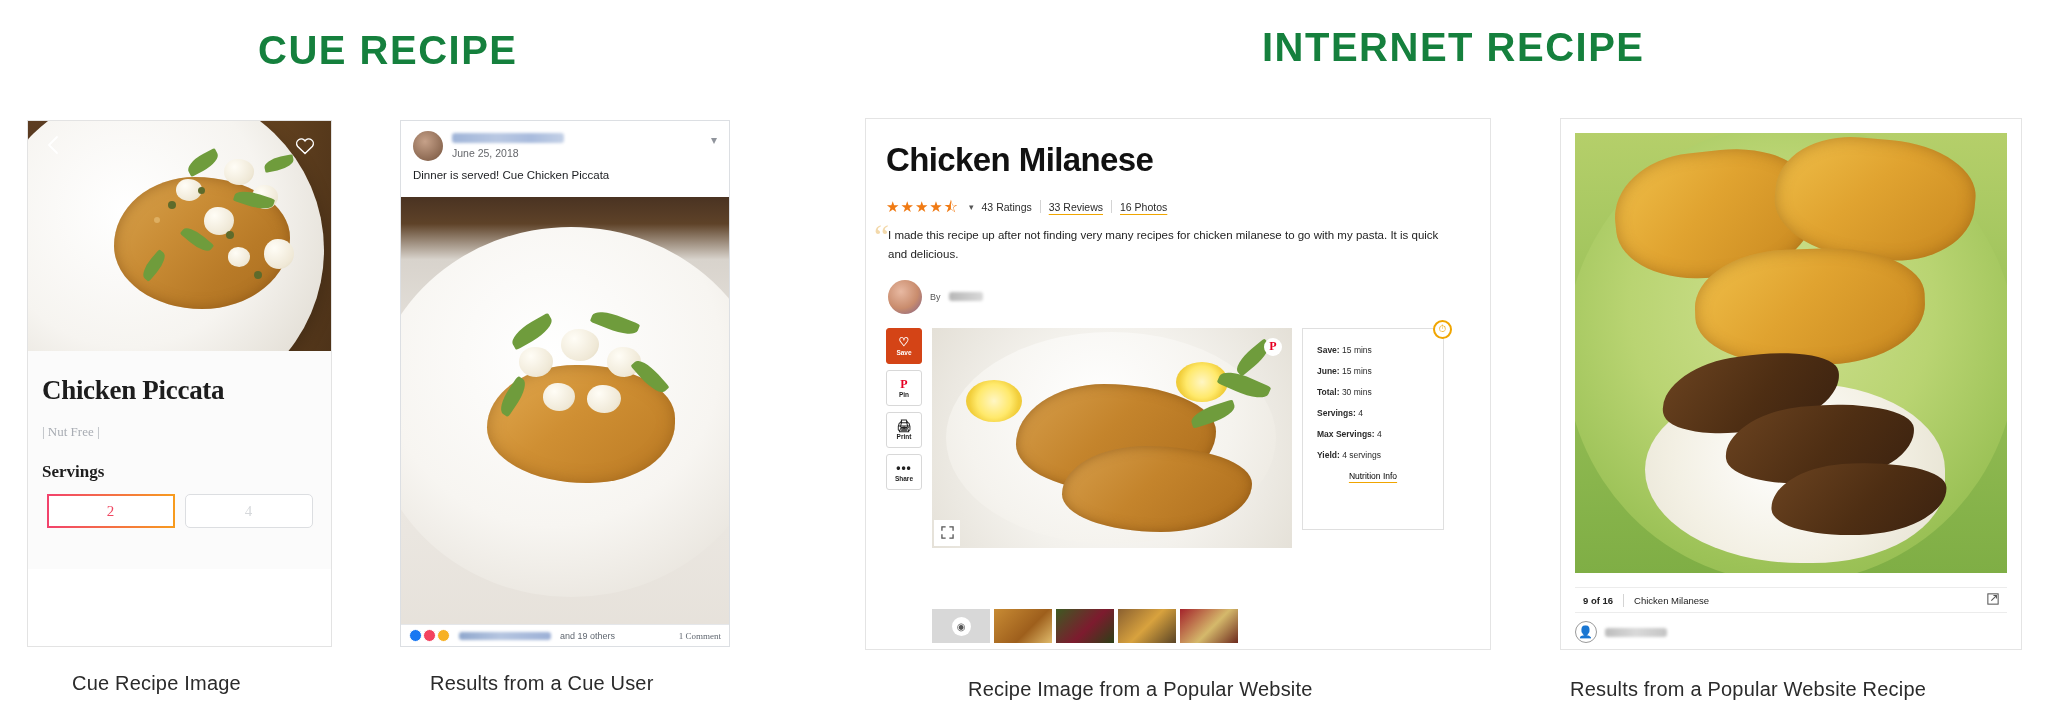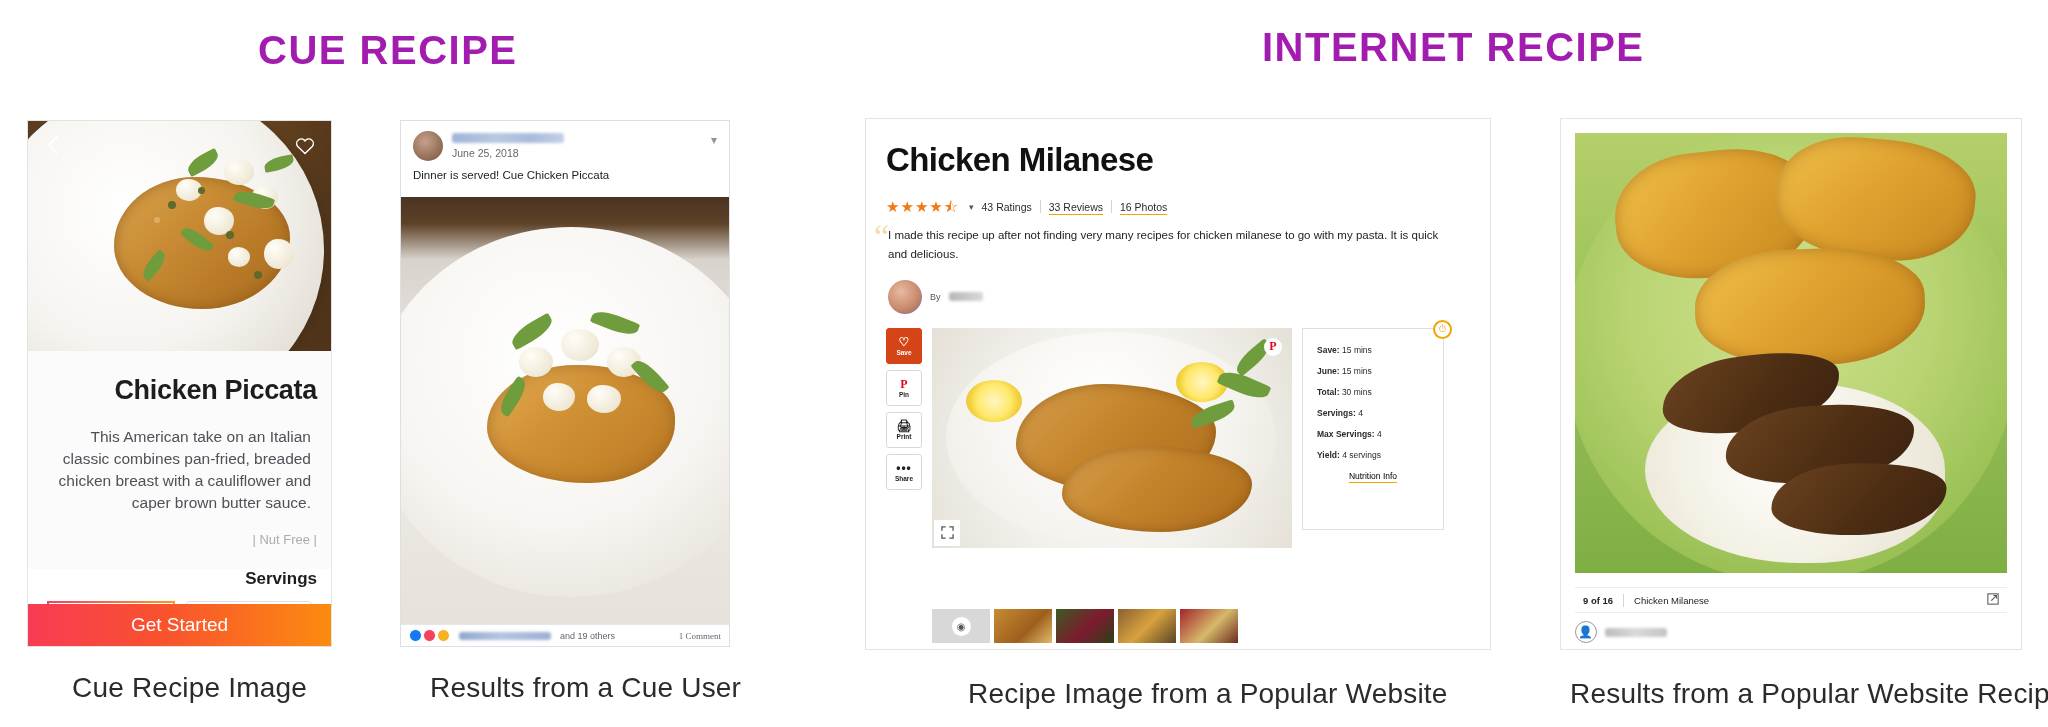--- a/index.html
+++ b/index.html
@@ -11,32 +11,32 @@
   }
   .page { position: relative; width: 2048px; height: 727px; background: #fff; }
 
   
   .section-title {
     position: absolute;
     font-family: "Liberation Sans", sans-serif;
     font-weight: 700;
     font-size: 40px;
     letter-spacing: 1.5px;
-    color: #a21caf;
+    color: #15803d;
     white-space: nowrap;
   }
   #cue-title   { left: 258px; top: 28px; }
   #net-title   { left: 1262px; top: 25px; }
 
   
   .caption {
     position: absolute;
     font-family: "Liberation Sans", sans-serif;
     font-weight: 400;
-    font-size: 28px;
+    font-size: 20px;
     color: #2b2b2b;
     white-space: nowrap;
     letter-spacing: .2px;
   }
   #cap-1 { left: 72px;  top: 672px; }
   #cap-2 { left: 430px; top: 672px; }
   #cap-3 { left: 968px; top: 678px; }
   #cap-4 { left: 1570px;top: 678px; }
 
   
@@ -72,21 +72,21 @@
   .leaf  { position:absolute; background:#6f9c3c; border-radius: 60% 10% 60% 10%; transform-origin:center; }
   .caper { position:absolute; border-radius:50%; background:#5e6b2b; }
 
   .icon-back, .icon-heart {
     position:absolute; top:12px; width:24px; height:24px; cursor:pointer;
     display:flex; align-items:center; justify-content:center;
   }
   .icon-back { left:12px; }
   .icon-heart{ right:14px; }
 
-  #card1-body { padding: 18px 14px 0; text-align:right; background:#fbfbfb; height:218px;}
+  #card1-body { padding: 18px 14px 0; text-align:left; background:#fbfbfb; height:218px;font-family:Liberation Serif, serif;}
   #c1-title { font-size: 27px; font-weight: 700; color:#1d1d1d; letter-spacing:-.3px; margin-top:6px; }
   #c1-desc  { font-size: 15.5px; line-height: 1.42; color:#4e5157; margin-top: 20px; padding: 0 6px; }
   #c1-tags  { font-size: 13px; color:#a8acb3; margin-top: 18px; }
   #c1-servings-label { font-size: 17px; font-weight:700; color:#1d1d1d; margin-top: 22px; }
   .serv-row { display:flex; gap: 10px; justify-content:center; margin-top: 12px; }
   .serv-box {
     width: 128px; height: 34px; border-radius: 5px; background:#fff;
     display:flex; align-items:center; justify-content:center;
     font-size: 15px;
   }
@@ -257,29 +257,27 @@
       </div>
       <div class="icon-heart">
         <svg width="20" height="19" viewBox="0 0 24 22" fill="none">
             <path d="M12 20.5 L3 11.8 A5.2 5.2 0 0 1 12 5.5 A5.2 5.2 0 0 1 21 11.8 Z" stroke="#ffffff" stroke-width="1.7" fill="none"></path>
           </svg>
       </div>
     </div>
 
     <div id="card1-body">
       <div id="c1-title">Chicken Piccata</div>
-      <div id="c1-desc">This American take on an Italian classic combines pan-fried, breaded chicken breast with a cauliflower and caper brown butter sauce.</div>
       <div id="c1-tags">| Nut Free |</div>
       <div id="c1-servings-label">Servings</div>
       <div class="serv-row">
         <div class="serv-box active">2</div>
         <div class="serv-box inactive">4</div>
       </div>
     </div>
-    <div id="c1-cta">Get Started</div>
   </div>
 
   <div class="card" id="card2">
     <div id="fb-head">
       <div class="fb-av"></div>
       <div class="fb-meta">
         <div class="blur-name"></div>
         <div class="fb-date">June 25, 2018</div>
       </div>
       <div class="fb-chev">▾</div>

